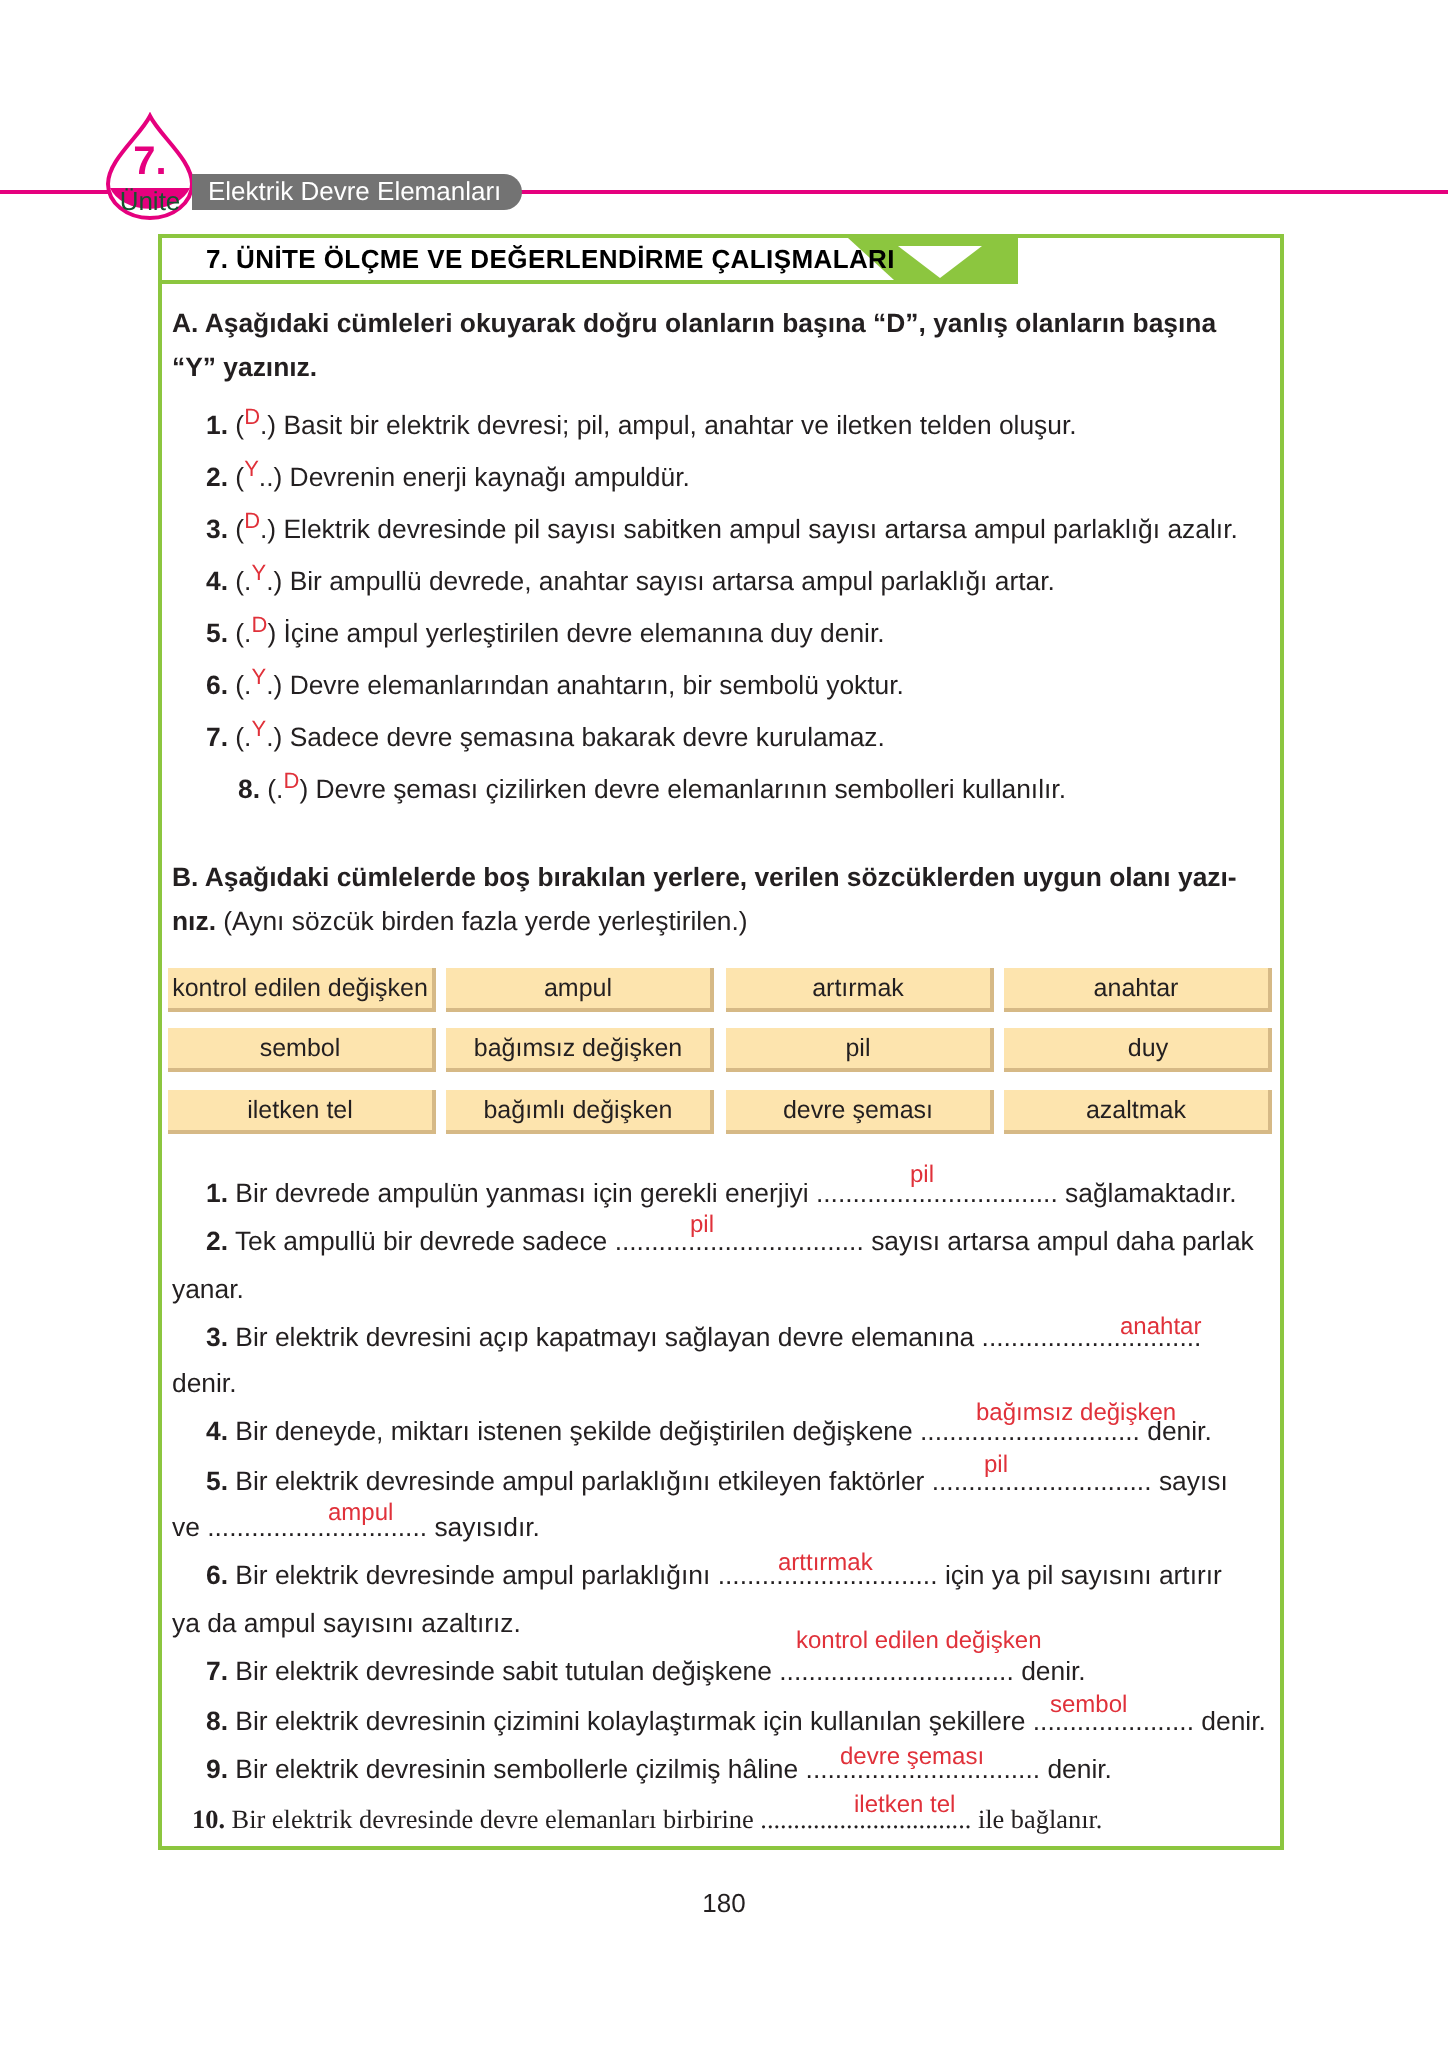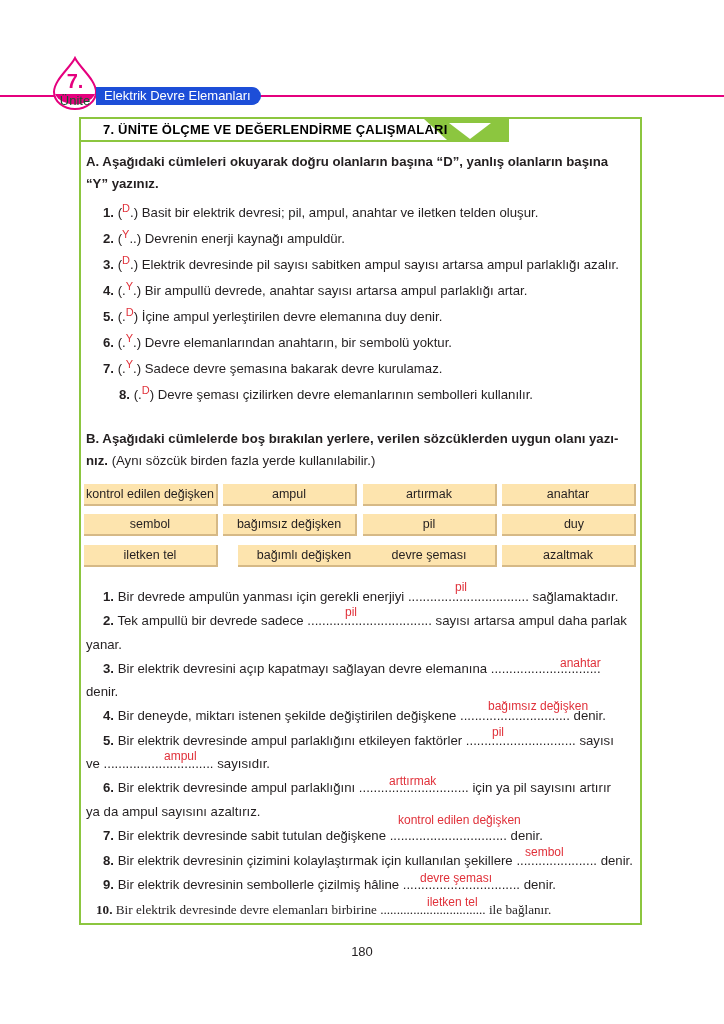--- a/index.html
+++ b/index.html
@@ -5,21 +5,21 @@
   html, body { margin:0; padding:0; background:#ffffff; }
   body { width:724px; height:1024px; position:relative; overflow:hidden;
          font-family:"Liberation Sans", sans-serif; color:#231f20; }
   .topline { position:absolute; left:0; top:95px; width:724px; height:2px; background:#e5007e; }
   .drop { position:absolute; left:52px; top:56px; width:46px; height:54px; }
   .unit-num { position:absolute; left:52px; top:70px; width:46px; text-align:center;
               font-weight:bold; font-size:20px; color:#e5007e; }
   .unit-label { position:absolute; left:55px; top:93px; width:40px; text-align:center;
                 font-size:13px; color:#14532d; }
   .pill { position:absolute; left:96px; top:87px; height:18px; padding:0 10px 0 8px;
-          background:#1d4ed8; color:#fff; font-size:13px; line-height:18px;
+          background:#737373; color:#fff; font-size:13px; line-height:18px;
           border-radius:0 9px 9px 0;text-align:right; }
   .frame { position:absolute; left:79px; top:117px; width:563px; height:808px;
            border:2px solid #8cc63f; box-sizing:border-box; }
   .titlebar { position:absolute; left:79px; top:117px; height:25px; width:430px; }
   .titlebar .bg { position:absolute; left:0; top:0; width:430px; height:25px; }
   .titlebar .txt { position:absolute; left:24px; top:5px; font-weight:bold; font-size:13px;
                    color:#000000; letter-spacing:0.2px; }
   .q-head { position:absolute; left:86px; font-weight:bold; font-size:13.2px; line-height:22px; width:550px; }
   .q-line { position:absolute; left:103px; font-size:13.2px; white-space:nowrap; }
   .q-line b { font-weight:bold; }
@@ -63,34 +63,34 @@
 <div class="q-line" style="top:231px;"><b>2.</b> (<span class="ans">Y</span>..) <span>Devrenin enerji kaynağı ampuldür.</span></div>
 <div class="q-line" style="top:257px;"><b>3.</b> (<span class="ans">D</span>.) <span>Elektrik devresinde pil sayısı sabitken ampul sayısı artarsa ampul parlaklığı azalır.</span></div>
 <div class="q-line" style="top:283px;"><b>4.</b> (.<span class="ans">Y</span>.) <span>Bir ampullü devrede, anahtar sayısı artarsa ampul parlaklığı artar.</span></div>
 <div class="q-line" style="top:309px;"><b>5.</b> (.<span class="ans">D</span>) <span>İçine ampul yerleştirilen devre elemanına duy denir.</span></div>
 <div class="q-line" style="top:335px;"><b>6.</b> (.<span class="ans">Y</span>.) <span>Devre elemanlarından anahtarın, bir sembolü yoktur.</span></div>
 <div class="q-line" style="top:361px;"><b>7.</b> (.<span class="ans">Y</span>.) <span>Sadece devre şemasına bakarak devre kurulamaz.</span></div>
 <div class="q-line" style="top:387px;margin-left:16px;"><b>8.</b> (.<span class="ans">D</span>) <span>Devre şeması çizilirken devre elemanlarının sembolleri kullanılır.</span></div>
 
 <div class="q-head" style="top:428px;">
   <div>B. Aşağıdaki cümlelerde boş bırakılan yerlere, verilen sözcüklerden uygun olanı yazı-</div>
-  <div><span>nız.</span> <span style="font-weight:normal">(Aynı sözcük birden fazla yerde kullanılabilir.)</span></div>
+  <div><span>nız.</span> <span style="font-weight:normal">(Aynı sözcük birden fazla yerde yerleştirilen.)</span></div>
 </div>
 
 <div class="words">
   <div class="wbox" style="left:0;top:0;">kontrol edilen değişken</div>
   <div class="wbox" style="left:139px;top:0;">ampul</div>
   <div class="wbox" style="left:279px;top:0;">artırmak</div>
   <div class="wbox" style="left:418px;top:0;">anahtar</div>
   <div class="wbox" style="left:0;top:30px;">sembol</div>
   <div class="wbox" style="left:139px;top:30px;">bağımsız değişken</div>
   <div class="wbox" style="left:279px;top:30px;">pil</div>
   <div class="wbox" style="left:418px;top:30px;padding-left:12px;">duy</div>
   <div class="wbox" style="left:0;top:61px;">iletken tel</div>
-  <div class="wbox" style="left:154px;top:61px;">bağımlı değişken</div>
+  <div class="wbox" style="left:139px;top:61px;">bağımlı değişken</div>
   <div class="wbox" style="left:279px;top:61px;">devre şeması</div>
   <div class="wbox" style="left:418px;top:61px;">azaltmak</div>
 </div>
 
 <div class="b-line" style="left:103px;top:589px;"><b>1.</b> <span>Bir devrede ampulün yanması için gerekli enerjiyi</span> <span>.................................</span> <span>sağlamaktadır.</span></div>
 <div class="b-ans" style="left:455px;top:580px;">pil</div>
 
 <div class="b-line" style="left:103px;top:613px;"><b>2.</b> <span>Tek ampullü bir devrede sadece</span> <span>..................................</span> <span>sayısı artarsa ampul daha parlak</span></div>
 <div class="b-line" style="left:86px;top:637px;">yanar.</div>
 <div class="b-ans" style="left:345px;top:605px;">pil</div>

